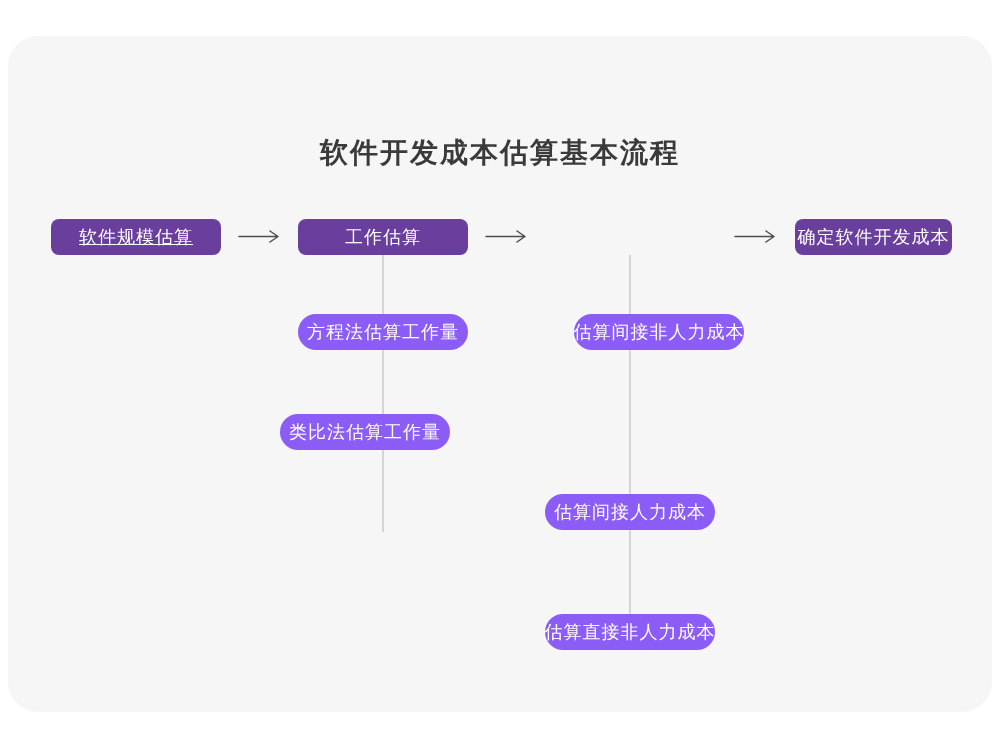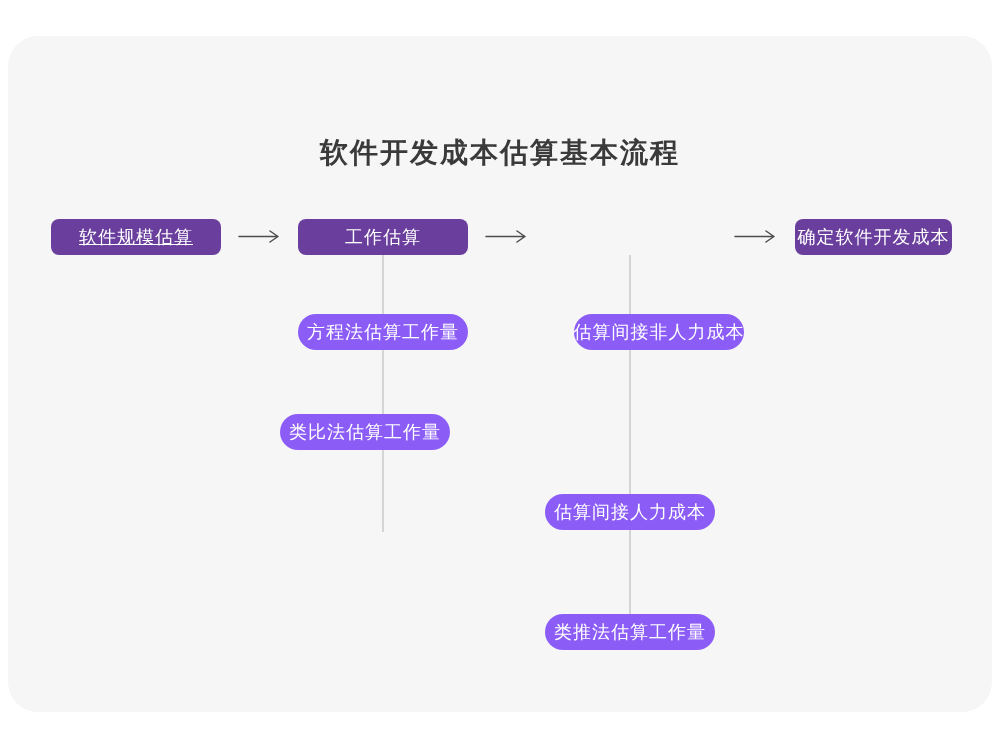--- a/index.html
+++ b/index.html
@@ -107,15 +107,15 @@
     <svg viewBox="0 0 42 15">
         <path d="M1 7.5 H39 M32 2 L40 7.5 L32 13" fill="none" stroke="#4d4d4d" stroke-width="1.5" stroke-linecap="round" stroke-linejoin="round"></path>
       </svg>
   </div>
 
   <div class="node node-secondary w-1">方程法估算工作量</div>
   <div class="node node-secondary w-2">类比法估算工作量</div>
 
   <div class="node node-secondary c-1">估算间接非人力成本</div>
   <div class="node node-secondary c-3">估算间接人力成本</div>
-  <div class="node node-secondary c-4">类推法估算工作量</div>
+  <div class="node node-secondary c-4">估算直接非人力成本</div>
 
 </div>
 
 </body></html>

